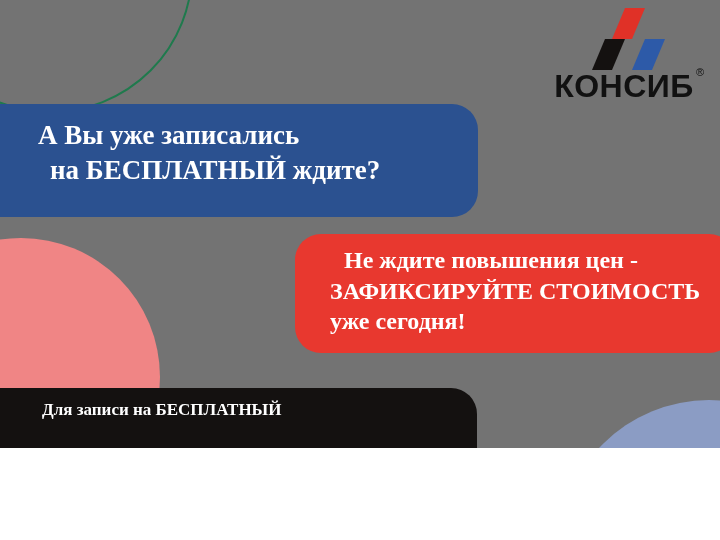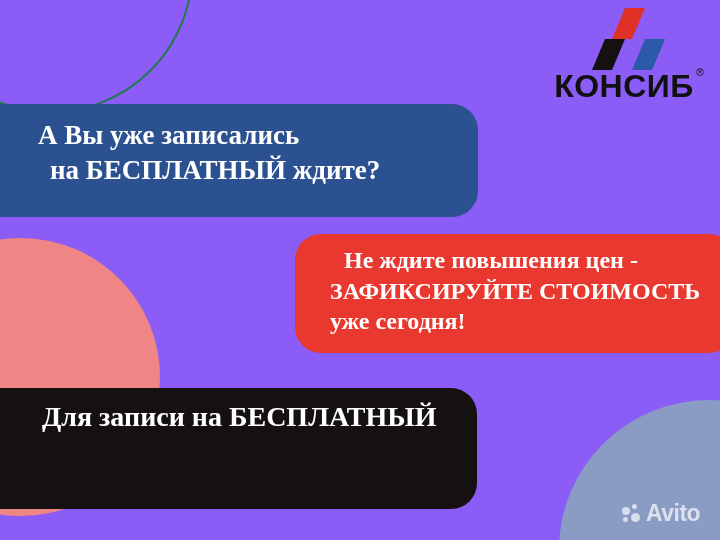--- a/index.html
+++ b/index.html
@@ -9,22 +9,22 @@
   body {
     width: 720px;
     height: 540px;
     overflow: hidden;
     background: #ffffff;
     font-family: "Liberation Serif", serif;
   }
   #poster {
     position: relative;
     width: 720px;
-    height: 540px;
-    background: #8b5cf6;
+    height: 448px;
+    background: #737373;
     overflow: hidden;
   }
 
   
   .deco-green-ring {
     position: absolute;
     left: -92px;
     top: -172px;
     width: 285px;
     height: 285px;
@@ -124,21 +124,21 @@
     padding: 11px 0 0 48px;
   }
   .line {
     line-height: 1.28;
     white-space: nowrap;
   }
   .banner-blue .line { font-size: 27px; }
   .banner-blue .line.l2 { padding-left: 12px; }
   .banner-red .line { font-size: 24px; }
   .banner-red .line.l1 { padding-left: 14px; }
-  .banner-black .line { font-size: 28px; }
+  .banner-black .line { font-size: 17px; }
   .banner-black .line.l1 { padding-left: 18px; }
 
   
   .avito {
     position: absolute;
     left: 622px;
     top: 500px;
     display: flex;
     align-items: center;
     gap: 4px;

